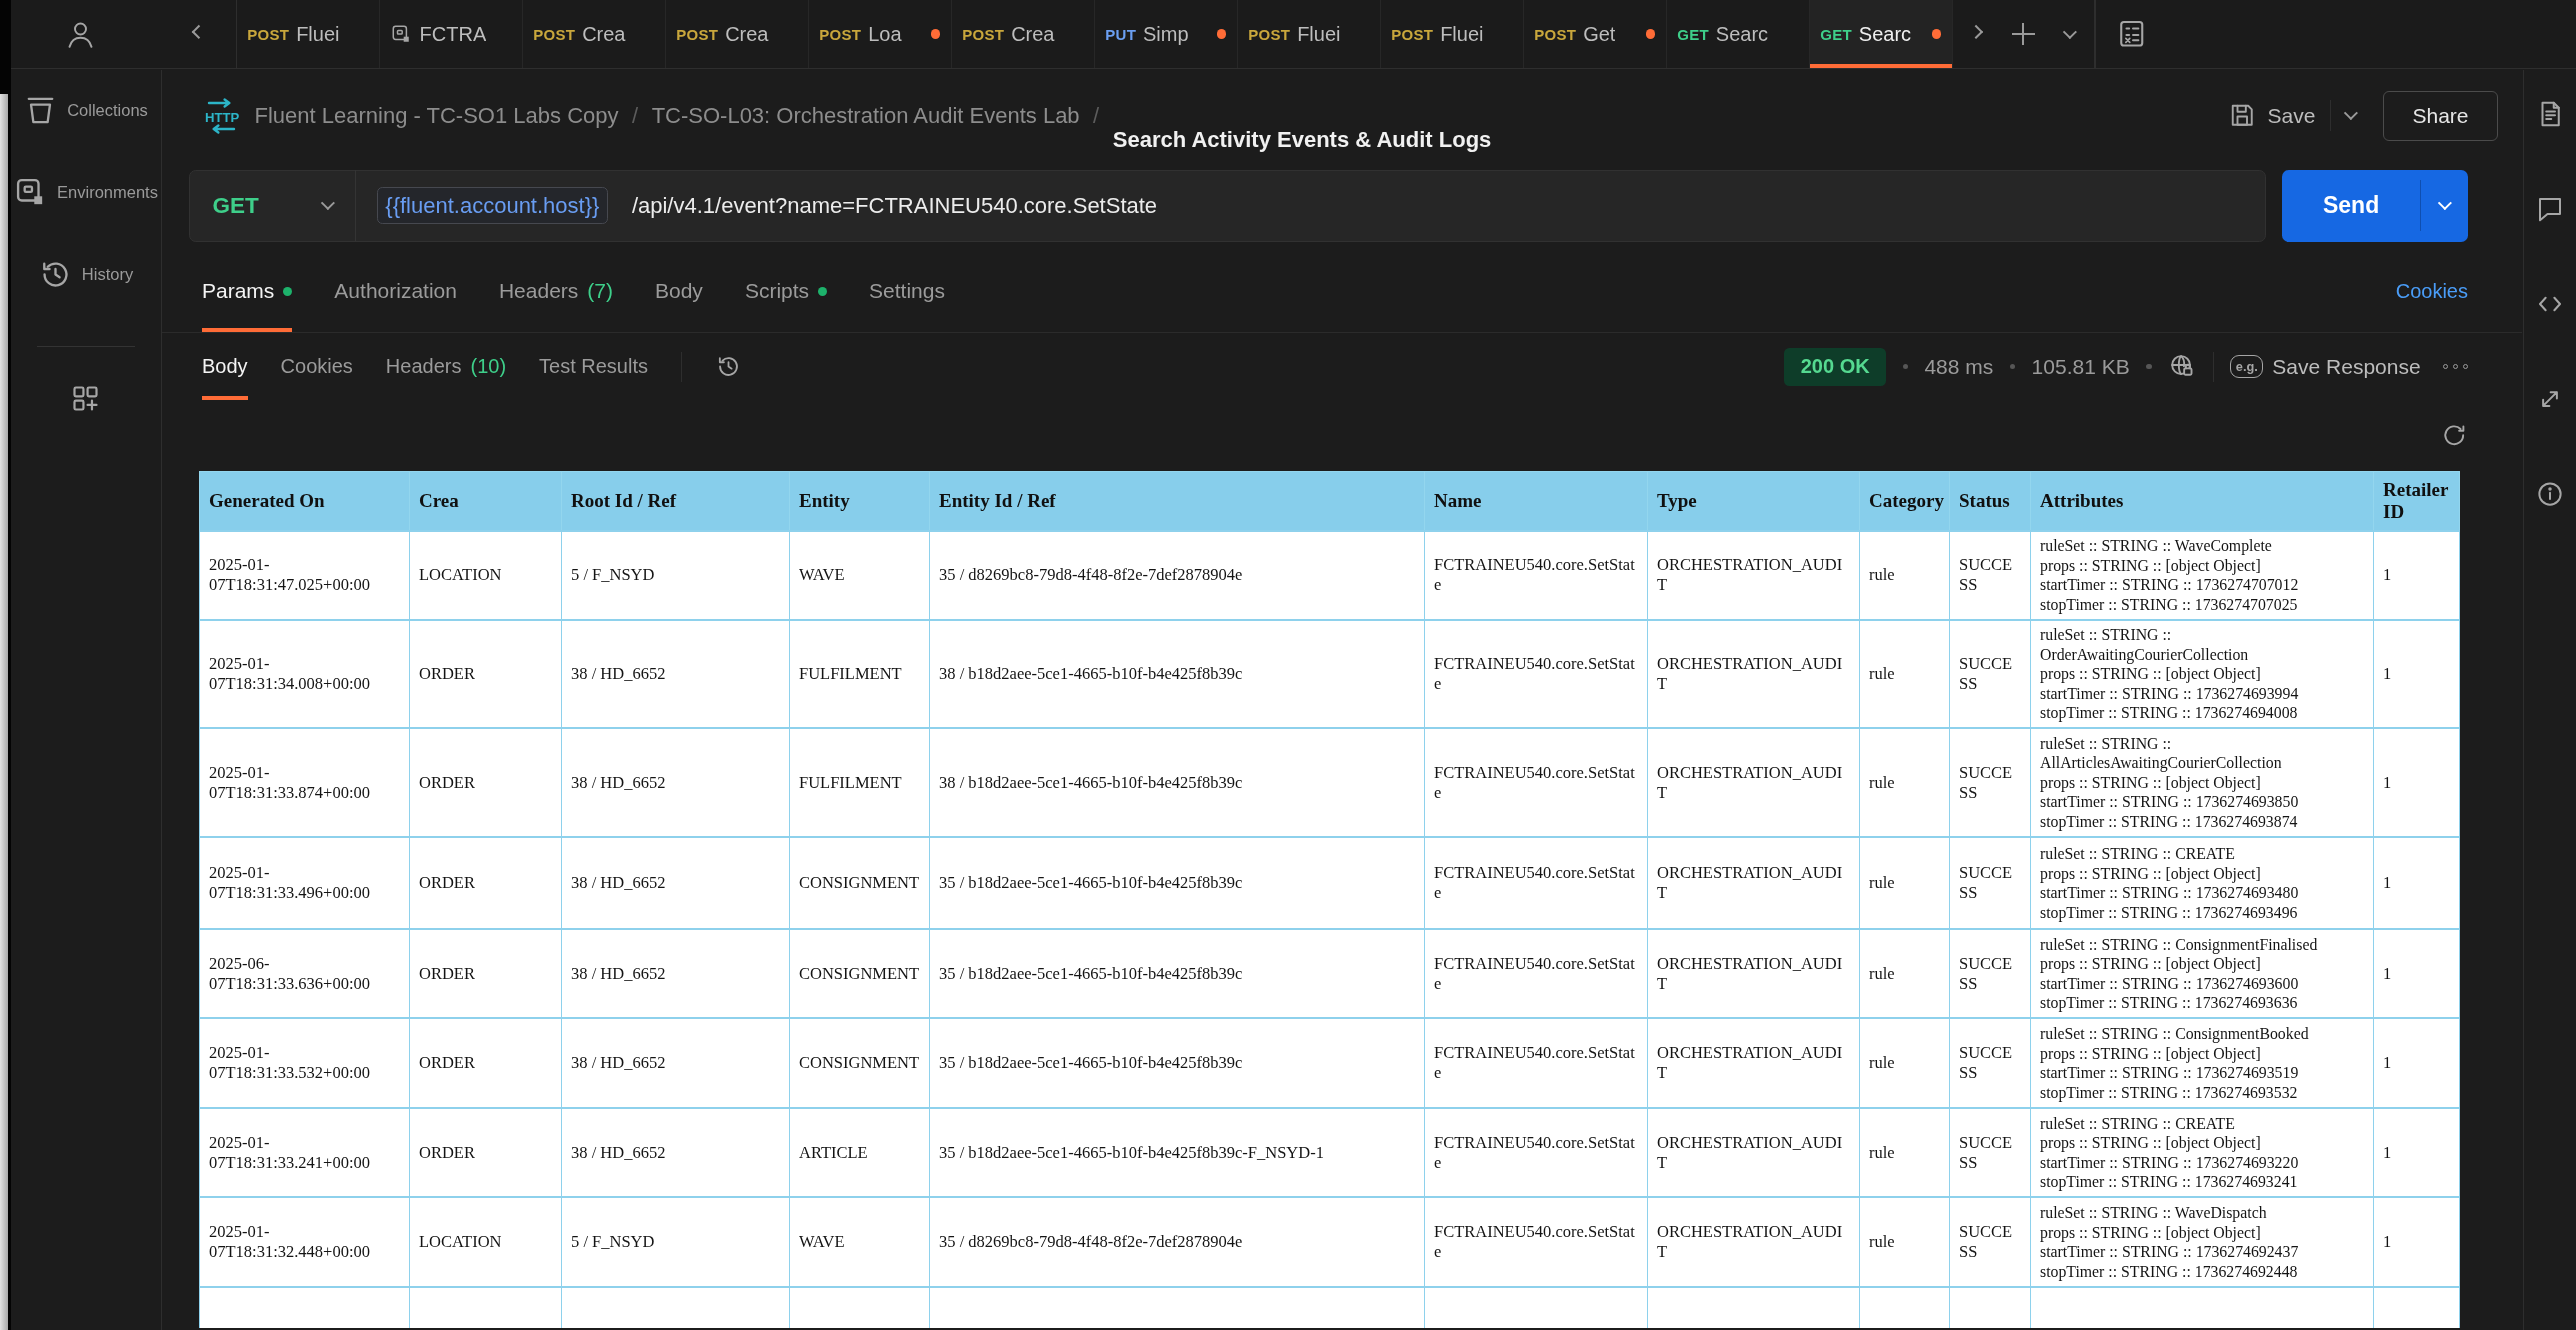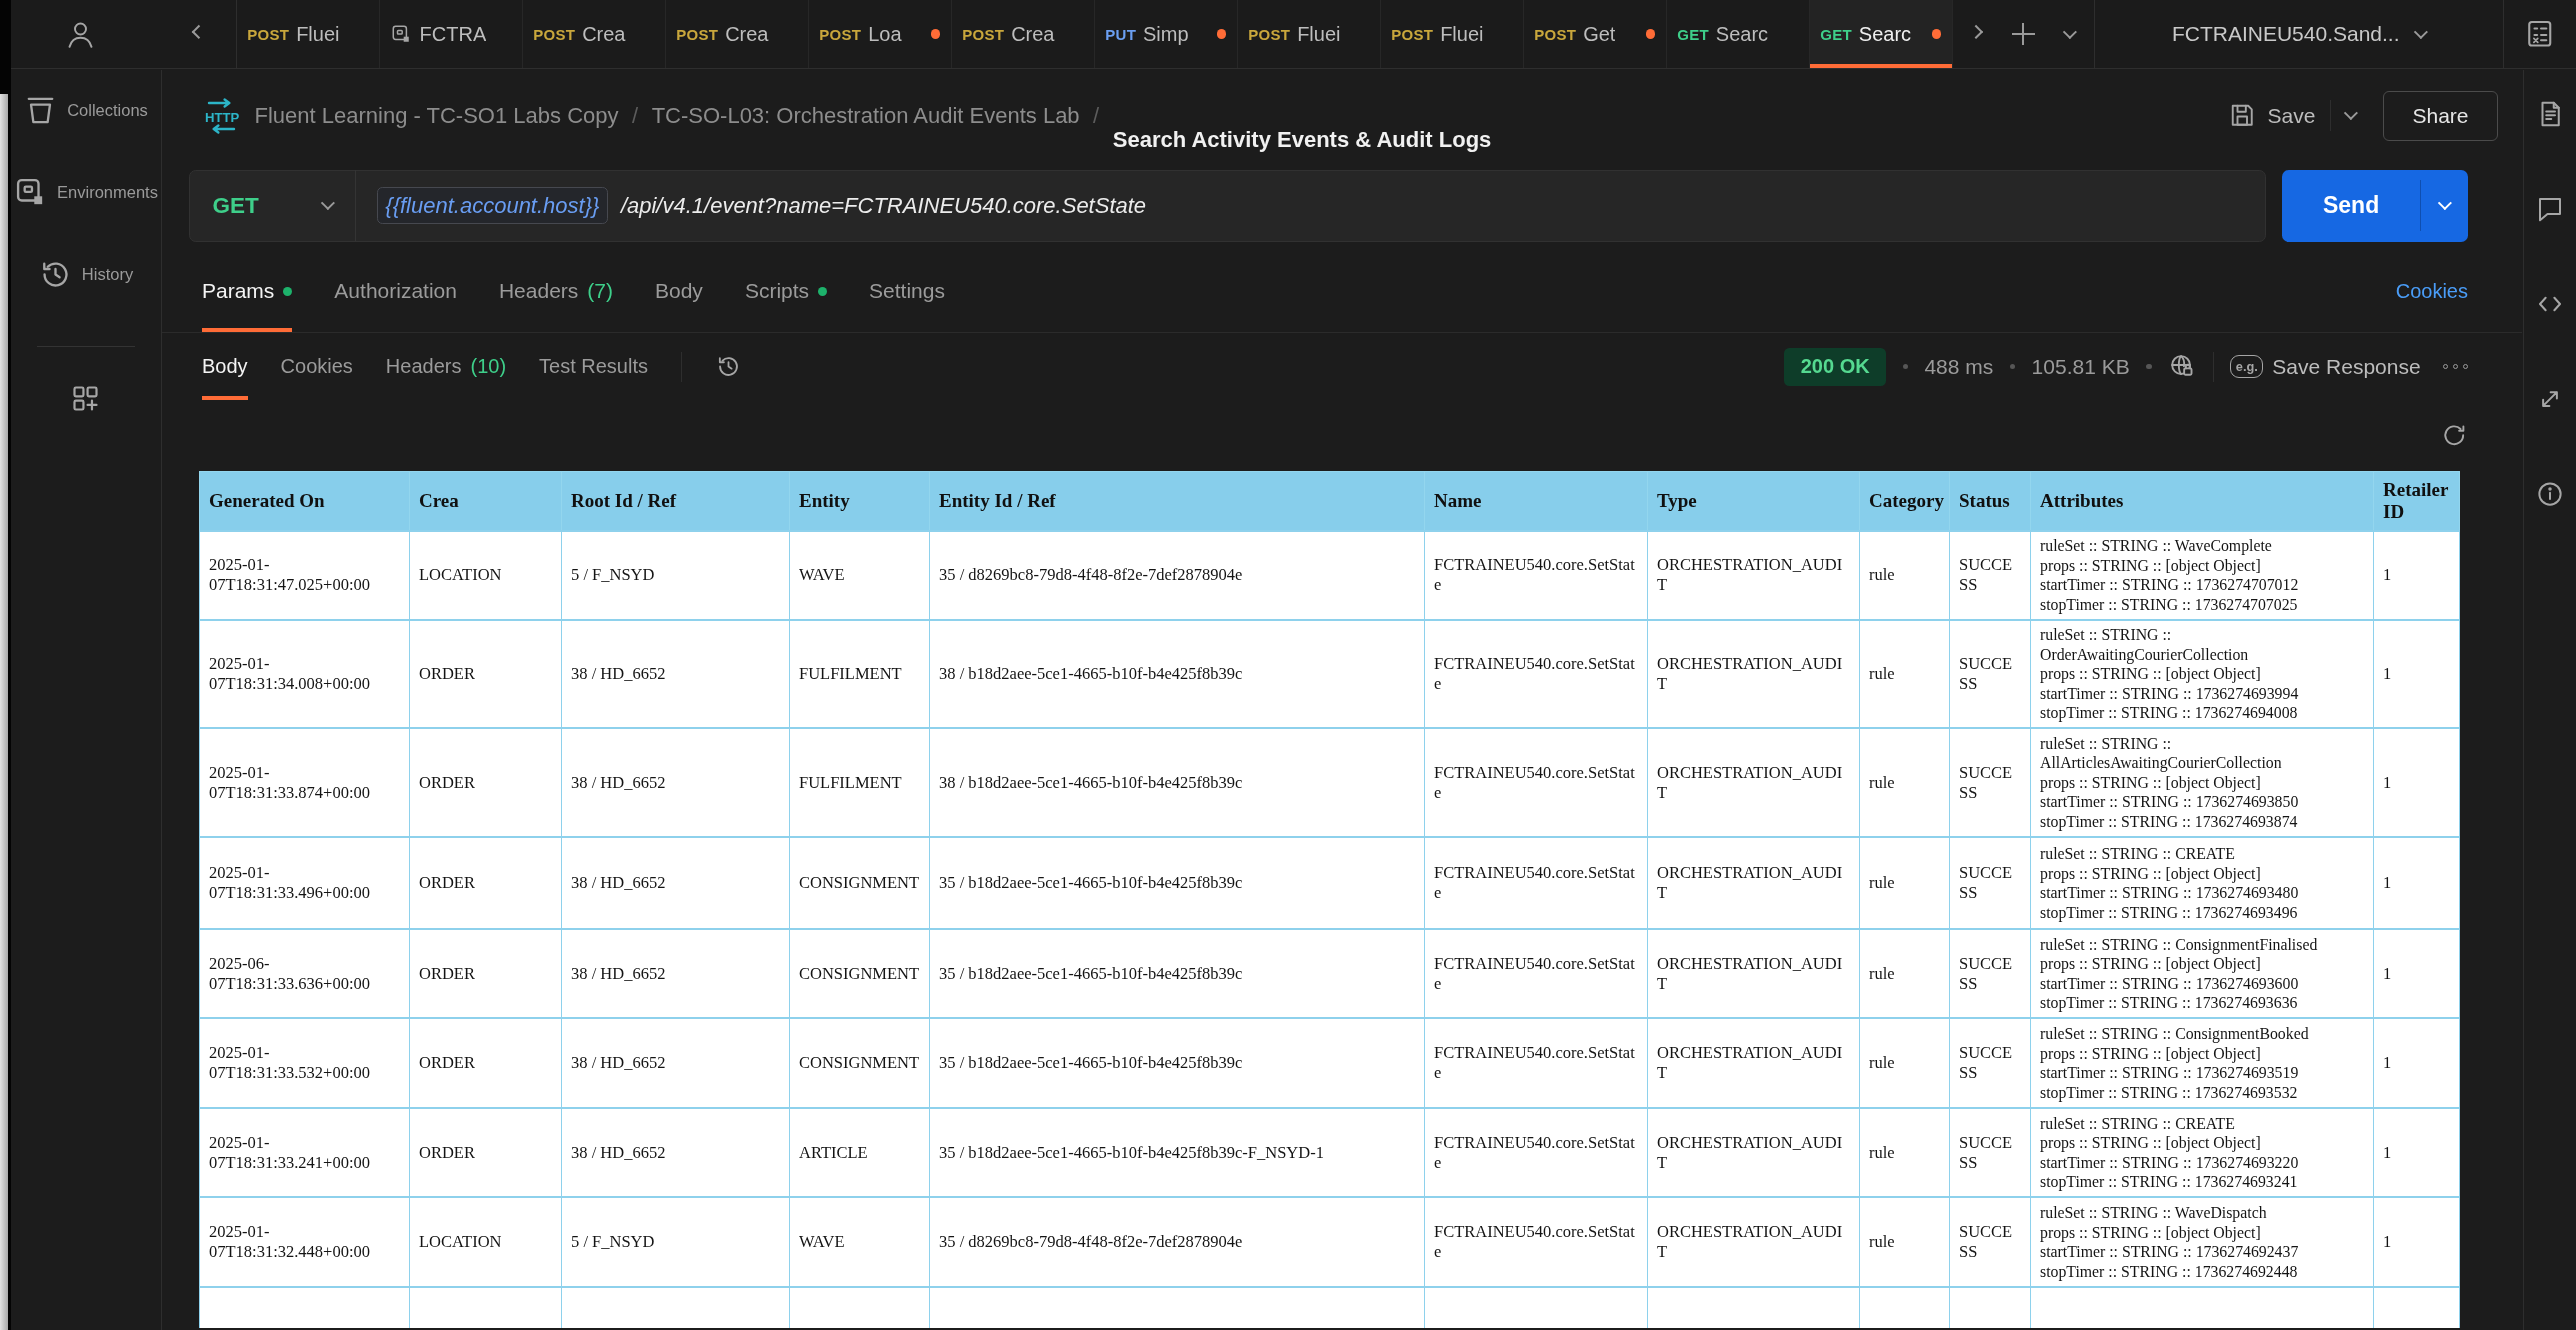--- a/index.html
+++ b/index.html
@@ -58,21 +58,21 @@
   .crumb-row .seg.current { color:#f1f1f1; font-weight:bold;margin-top:48px; }
   .crumb-right { margin-left:auto; display:flex; align-items:center; gap:15px; }
   .save-btn { display:flex; align-items:center; gap:10.5px; font-size:21px; color:#bdbdbd; cursor:pointer; }
   .share-btn { border:0.8px solid #4b4b4b; border-radius:6px; padding:12px 28.5px; font-size:21px; color:#e6e6e6; cursor:pointer; margin-left:12px; }
 
   .url-row { height:89px; display:flex; align-items:center; padding:0 54px 0 28px; gap:16.5px; }
   .url-box { flex:1; height:72px; background:#262626; border:0.8px solid #313131; border-radius:6.8px; display:flex; align-items:center; }
   .method-select { width:165px; padding:0 22.5px; display:flex; align-items:center; justify-content:space-between; cursor:pointer; }
   .method-select .mval { font-size:22.5px; font-weight:bold; color:#3ecf8a; }
   .url-divider { width:0.8px; height:71px; background:#343434; }
-  .url-text { padding:0 21px; font-size:22px; color:#ececec; display:flex; align-items:center; gap:13px; white-space:nowrap; overflow:hidden;font-style:italic; }
+  .url-text { padding:0 21px; font-size:22px; color:#ececec; display:flex; align-items:center; gap:24px; white-space:nowrap; overflow:hidden; }
   .var-chip { color:#699df2; background:#24262b; border:0.8px solid #46484f; border-radius:5.3px; padding:4.5px 7.5px; }
   .send-btn { width:186px; height:72px; background:#1668e3; border-radius:6.8px; display:flex; align-items:stretch; color:#fff; cursor:pointer; flex:none; }
   .send-btn .lbl { flex:1; display:flex; align-items:center; justify-content:center; font-size:23px; font-weight:bold; }
   .send-btn .sep { width:0.8px; background:#0f4fb0; margin:10.5px 0; }
   .send-btn .chev { width:47px; display:flex; align-items:center; justify-content:center; }
   .send-btn .caret { border-color:#fff; }
 
   .reqtabs-row { height:83px; display:flex; align-items:center; padding:0 54px 0 41px; gap:68px; border-bottom:0.8px solid #2b2b2b; }
   .ptab { font-size:21px; color:#9b9b9b; display:flex; align-items:center; gap:9px; position:relative; height:100%; cursor:pointer; }
   .ptab.active { color:#f4f4f4; }
@@ -183,24 +183,20 @@
   <div class="tab-ctl">
       <span class="caret right"></span>
     </div>
   <div class="tab-ctl">
       <span class="plus-ic"></span>
     </div>
   <div class="tab-ctl">
       <span class="caret"></span>
     </div>
   <div class="vdiv"></div>
-  <div class="workspace">
-    <span>FCTRAINEU540.Sand...</span>
-    <span class="caret"></span>
-  </div>
   <div class="vdiv"></div>
   <div class="envquick">
     <svg class="ic" width="31.5" height="31.5" viewBox="0 0 24 24">
       <rect x="4" y="3" width="16" height="18" rx="2"></rect>
       <path d="M8 8h2M13 8h4M8 13h2M13 13h4M13 17h4"></path>
       <path d="M7.5 15.6l3 3M10.5 15.6l-3 3" style="stroke-width:1.3"></path>
     </svg>
   </div>
 </header>
 

